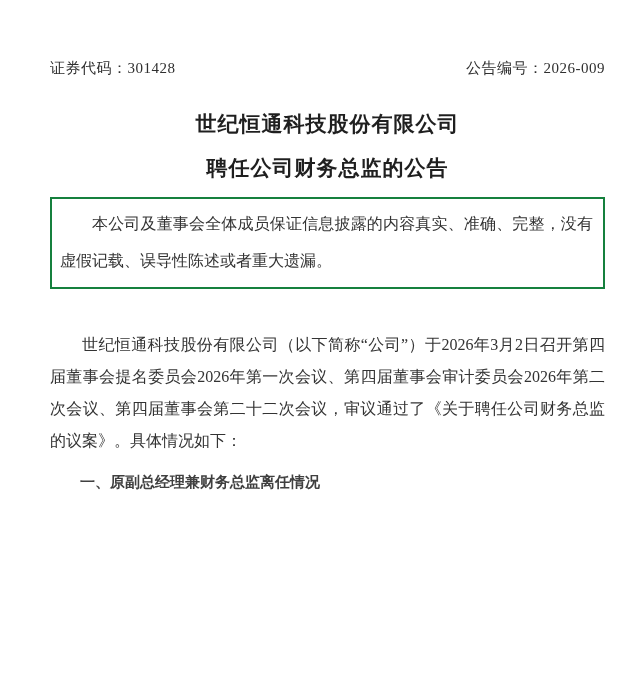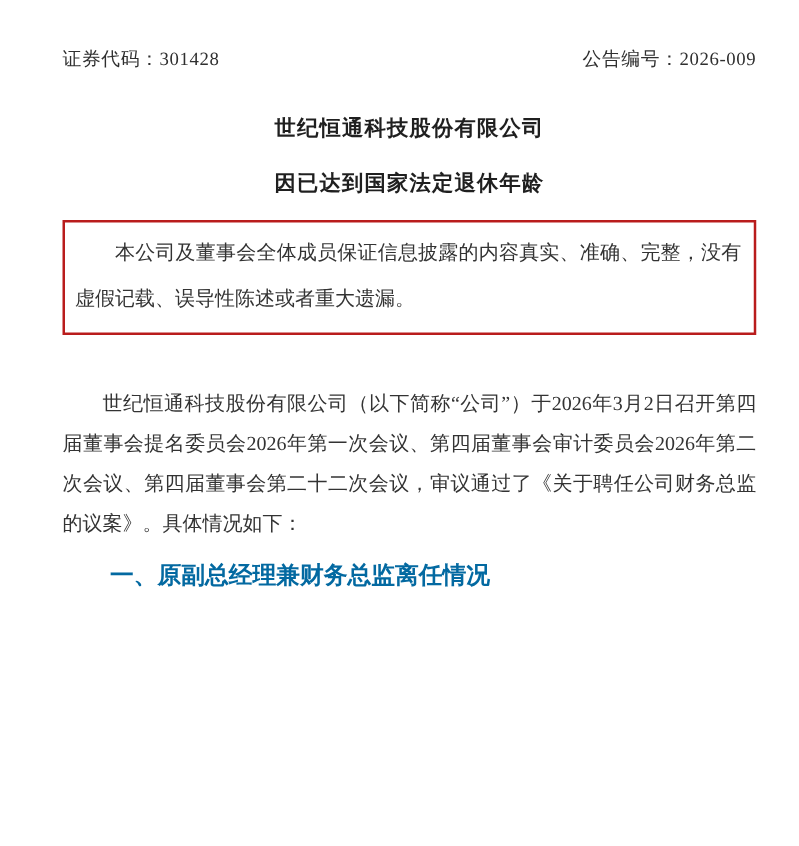--- a/index.html
+++ b/index.html
@@ -7,84 +7,84 @@
     margin: 0;
     padding: 0;
     background: #ffffff;
   }
   .page {
     position: relative;
     width: 639px;
     height: 677px;
     overflow: hidden;
     background: #ffffff;
-    padding: 38px 34px 0 50px;
+    padding: 59px 34px 0 50px;
     font-family: "Liberation Serif", "DejaVu Serif", serif;
     color: #333333;
     font-size: 16px;
   }
   .doc-header {
     display: flex;
     justify-content: space-between;
     align-items: baseline;
     font-size: 15px;
     color: #2f2f2f;
     letter-spacing: 0.5px;
   }
   .doc-title {
     margin-top: 24px;
     text-align: center;
     font-family: "Liberation Sans", "DejaVu Sans", sans-serif;
     font-weight: bold;
-    font-size: 17px;
+    font-size: 21px;
     line-height: 44px;
     color: #1f1f1f;
     letter-spacing: 1px;
   }
   .disclaimer-box {
     margin-top: 7px;
-    border: 2px solid #b91c1c;
+    border: 2px solid #15803d;
     padding: 6px 10px 8px 8px;
     line-height: 37px;
     text-align: justify;
     text-indent: 2em;
     color: #333333;
   }
   .para {
     margin: 0;
     text-align: justify;
     text-indent: 2em;
     line-height: 32px;
     color: #333333;
   }
   .para-1 { margin-top: 40px; }
   .section-heading {
     margin-top: 12px;
     text-indent: 2em;
     font-family: "Liberation Sans", "DejaVu Sans", sans-serif;
     font-weight: bold;
-    font-size: 19px;
+    font-size: 15px;
     line-height: 26px;
-    color: #0369a1;
+    color: #404040;
   }
   .para-2 { margin-top: 12px; }
 </style>
 </head>
 <body>
 
 <div class="page">
 
   <div class="doc-header">
     <span>证券代码：301428</span>
     <span>公告编号：2026-009</span>
   </div>
 
   <div class="doc-title">
     <div>世纪恒通科技股份有限公司</div>
-    <div>因已达到国家法定退休年龄</div>
+    <div>聘任公司财务总监的公告</div>
   </div>
 
   <div class="disclaimer-box">
     <span>本公司及董事会全体成员保证信息披露的内容真实、准确、完整，没有虚假记载、误导性陈述或者重大遗漏。</span>
   </div>
 
   <p class="para para-1">世纪恒通科技股份有限公司（以下简称“公司”）于2026年3月2日召开第四届董事会提名委员会2026年第一次会议、第四届董事会审计委员会2026年第二次会议、第四届董事会第二十二次会议，审议通过了《关于聘任公司财务总监的议案》。具体情况如下：</p>
 
   <div class="section-heading">一、原副总经理兼财务总监离任情况</div>
 

